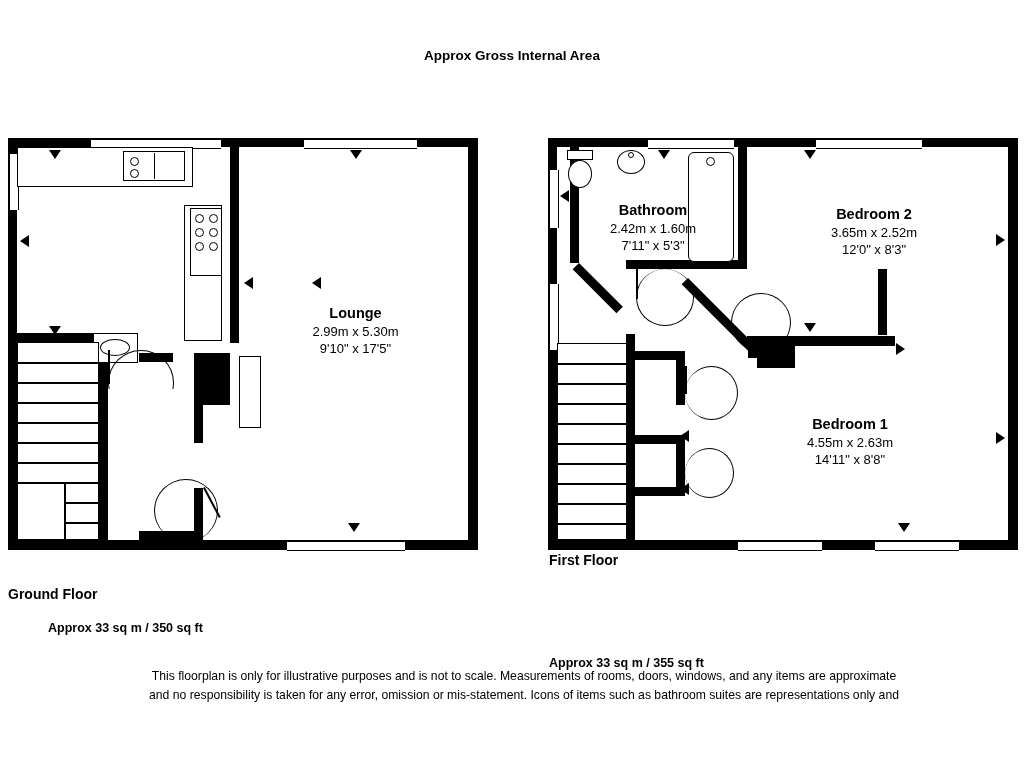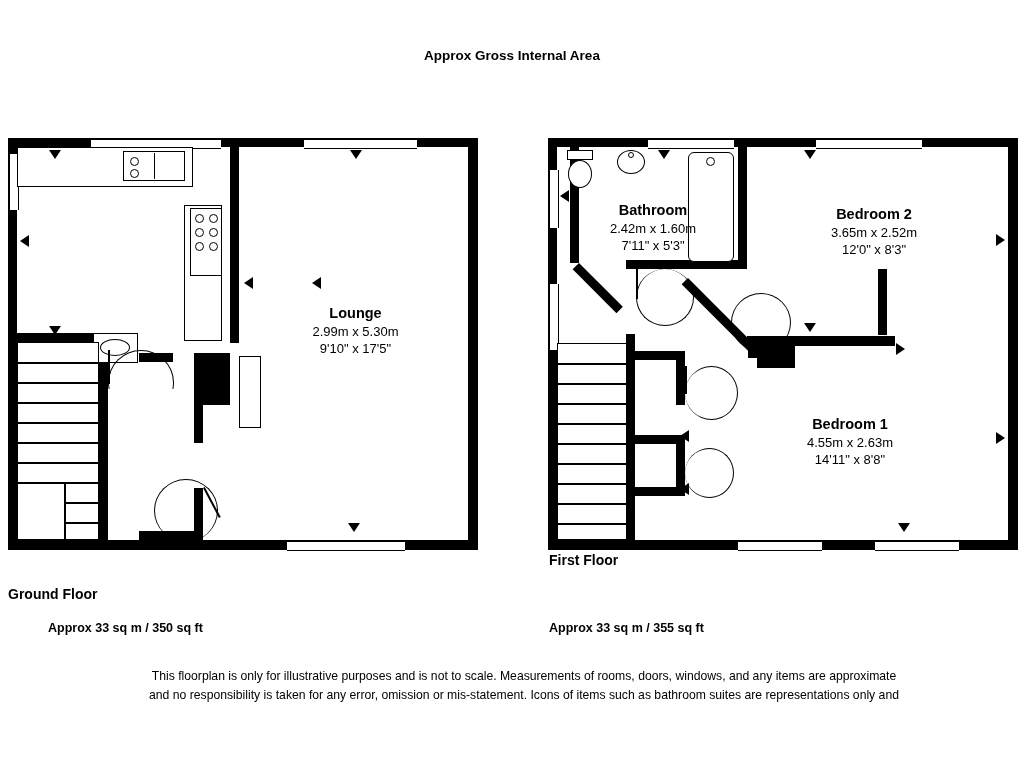--- a/index.html
+++ b/index.html
@@ -106,21 +106,21 @@
     font-weight: bold;
   }
   .floor-sub {
     position: absolute;
     font-size: 12.5px;
     font-weight: bold;
   }
   #ground-title { left: 8px; top: 586px; }
   #ground-sub   { left: 8px; top: 621px; margin-left: 40px; }
   #first-title  { left: 549px; top: 552px; }
-  #first-sub    { left: 549px; top: 621px; }
+  #first-sub    { left: 549px; top: 656px; }
 
   .disclaimer {
     position: absolute;
     left: 12px;
     top: 667px;
     width: 1024px;
     text-align: center;
     font-size: 12.2px;
     line-height: 18.5px;
   }

